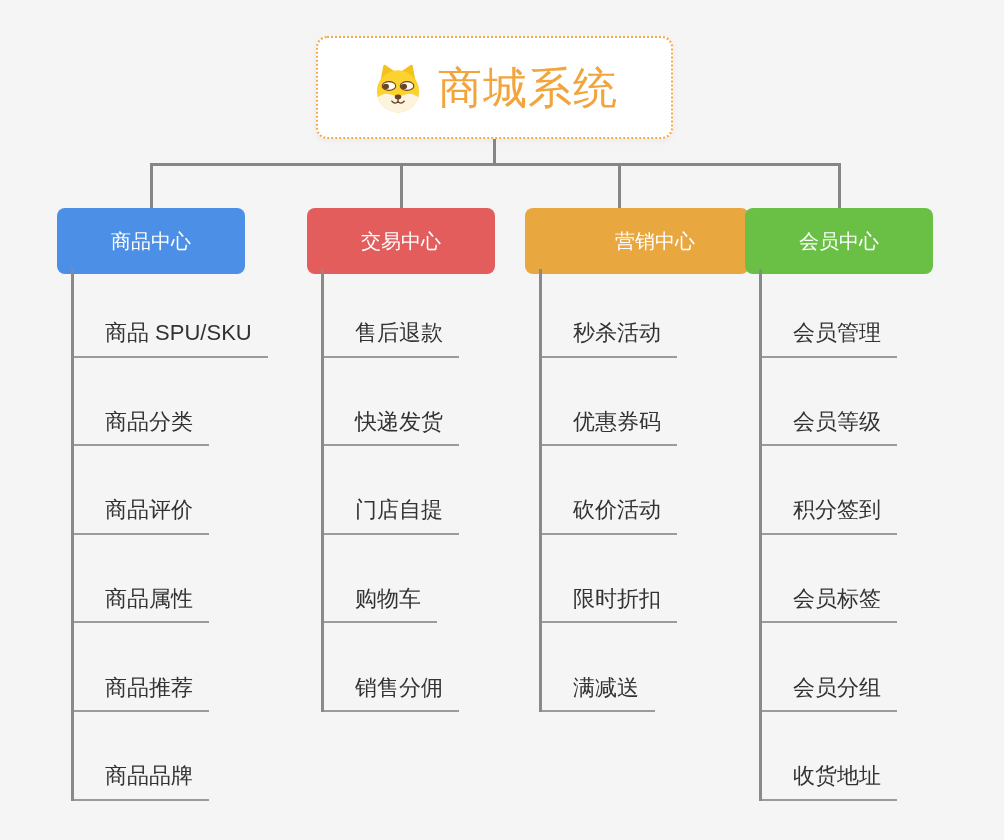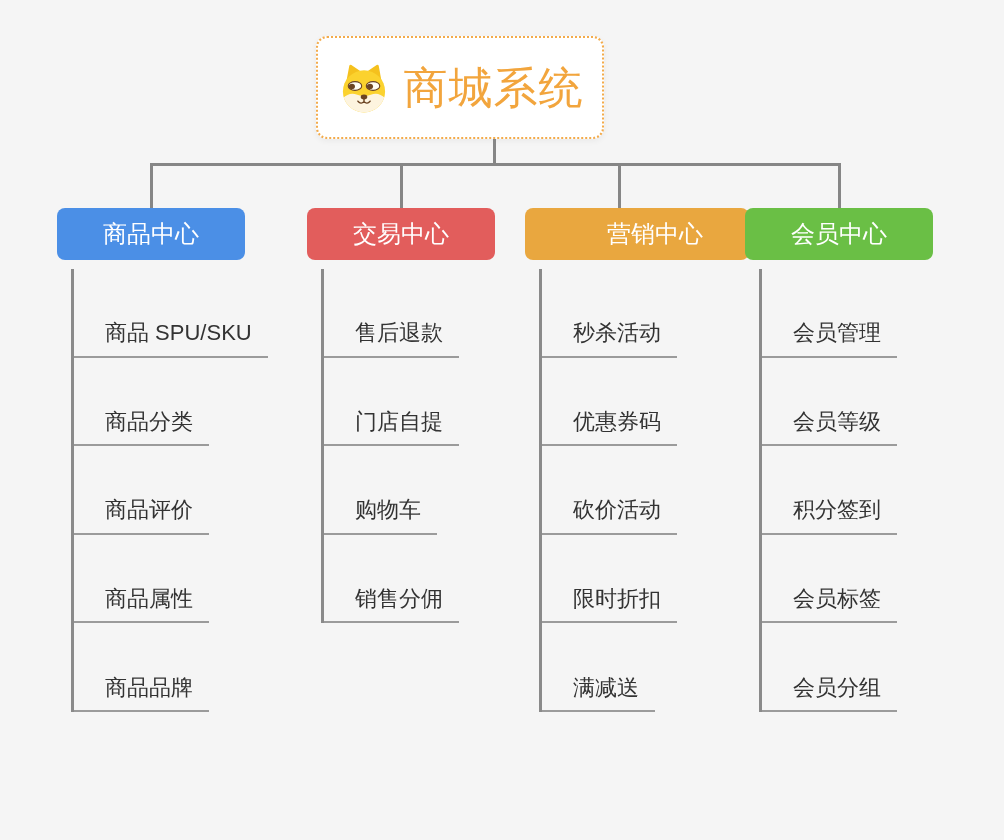--- a/index.html
+++ b/index.html
@@ -15,21 +15,21 @@
     overflow:hidden;
   }
   .conn{
     position:absolute;
     background:#868686;
   }
   
   .root-node{
     position:absolute;
     left:316px; top:36px;
-    width:288px; height:103px;
+    width:357px; height:103px;
     box-sizing:border-box;
     background:#ffffff;
     border:2px dotted #f3ab4b;
     border-radius:11px;
     display:flex;
     align-items:center;
     justify-content:center;
     gap:13px;
     box-shadow:0 2px 6px rgba(0,0,0,0.05);
   }
@@ -38,24 +38,24 @@
     line-height:1;
     color:#f2a53d;
     letter-spacing:1px;
     white-space:nowrap;
   }
   .doge{width:54px;height:54px;flex:0 0 auto;}
   
   .branch-box{
     position:absolute;
     top:208px;
-    width:188px; height:52px;
+    width:188px; height:66px;
     border-radius:8px;
     color:#ffffff;
-    font-size:24px;
+    font-size:20px;
     display:flex;
     align-items:center;
     justify-content:center;
     white-space:nowrap;
   }
   
   .column{
     position:absolute;
     top:269px;
   }
@@ -125,31 +125,37 @@
         <div class="leaf-row">
           <div class="leaf-label">商品分类</div>
         </div>
         <div class="leaf-row">
           <div class="leaf-label">商品评价</div>
         </div>
         <div class="leaf-row">
           <div class="leaf-label">商品属性</div>
         </div>
         <div class="leaf-row">
+          <div class="leaf-label">商品推荐</div>
+        </div>
+        <div class="leaf-row">
           <div class="leaf-label">商品品牌</div>
         </div>
       </div>
       <div class="conn" style="left: 399.5px; top: 163px; width: 3px; height: 45px; background: rgb(134, 134, 134);"></div>
       <div class="branch-box" style="left: 307px; background: rgb(226, 93, 92); text-align: center;">交易中心</div>
       <div class="column" style="left: 321px;">
         <div class="trunk"></div>
         <div class="leaf-row">
           <div class="leaf-label">售后退款</div>
         </div>
         <div class="leaf-row">
+          <div class="leaf-label">快递发货</div>
+        </div>
+        <div class="leaf-row">
           <div class="leaf-label">门店自提</div>
         </div>
         <div class="leaf-row">
           <div class="leaf-label">购物车</div>
         </div>
         <div class="leaf-row">
           <div class="leaf-label">销售分佣</div>
         </div>
       </div>
       <div class="conn" style="left: 617.5px; top: 163px; width: 3px; height: 45px; background: rgb(134, 134, 134);"></div>
@@ -184,16 +190,19 @@
         </div>
         <div class="leaf-row">
           <div class="leaf-label">积分签到</div>
         </div>
         <div class="leaf-row">
           <div class="leaf-label">会员标签</div>
         </div>
         <div class="leaf-row">
           <div class="leaf-label">会员分组</div>
         </div>
+        <div class="leaf-row">
+          <div class="leaf-label">收货地址</div>
+        </div>
       </div>
     </div>
 
 </div>
 
 </body></html>

